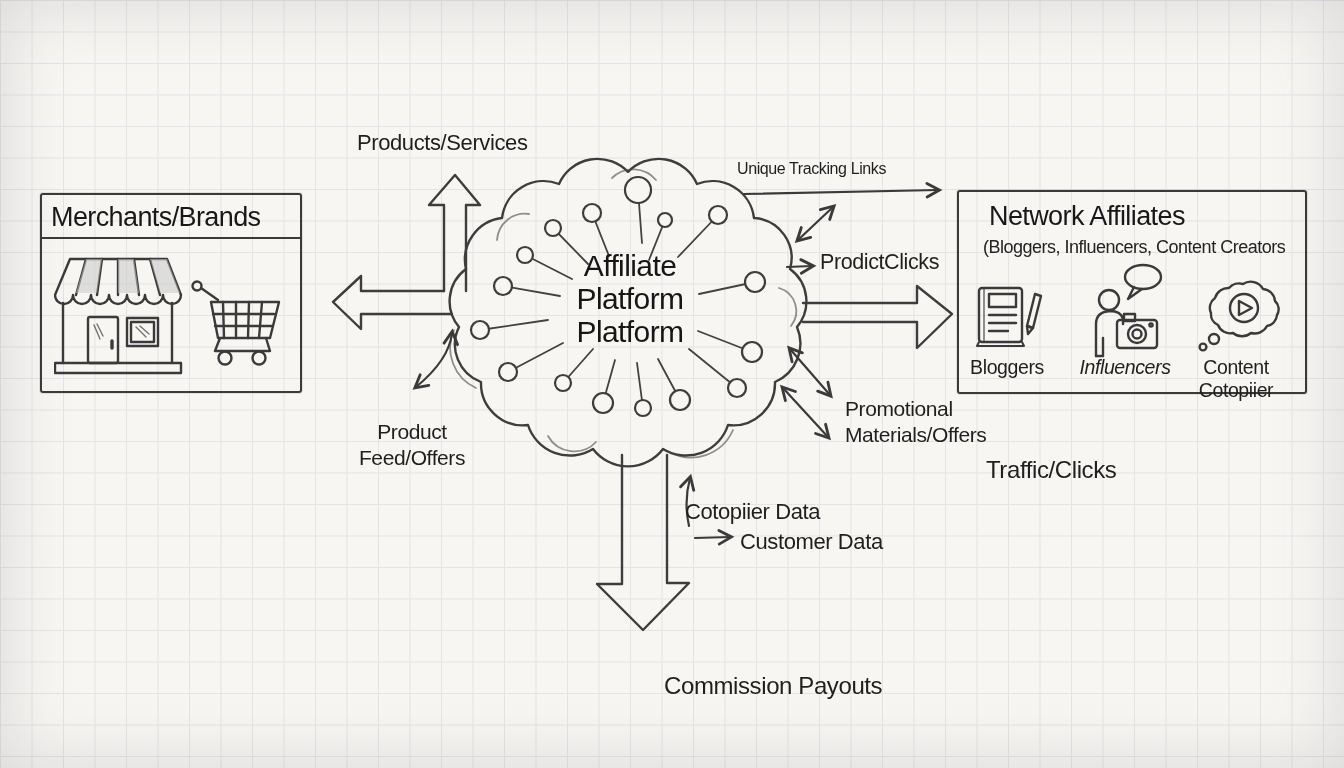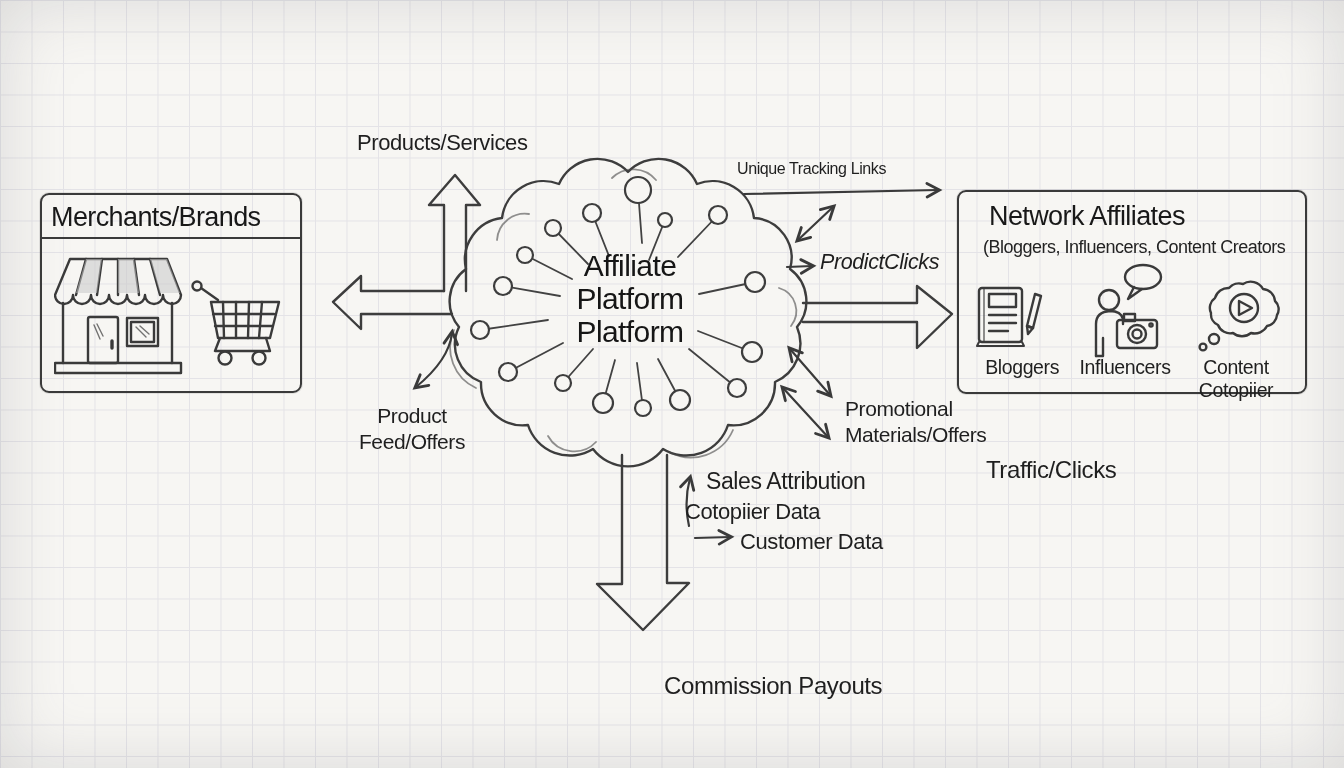--- a/index.html
+++ b/index.html
@@ -16,21 +16,21 @@
       linear-gradient(to bottom, #e4e3e7 1px, transparent 1px);
     background-size:31.5px 31.5px;
     box-shadow: inset 0 0 70px rgba(110,110,118,0.22);
     color:#232323;
   }
   #drawing{position:absolute;left:0;top:0;z-index:1;}
   .lbl{position:absolute;z-index:2;white-space:nowrap;color:#1f1f1f;letter-spacing:-0.4px;}
   .lbl.multi{white-space:normal;line-height:1.22;}
   .hand-box{
     position:absolute;z-index:2;
-    border:2.6px solid #3a3a3a;border-radius:9px;
+    border:2.6px solid #3a3a3a;border-radius:3px;
     box-shadow:0 0 0 1px rgba(70,70,70,0.12);
   }
   .box-title{
     font-size:27px;letter-spacing:-0.6px;color:#181818;
     padding:6px 8px 4px 9px;border-bottom:2.6px solid #3a3a3a;line-height:1.2;
   }
   .box-title.no-rule{border-bottom:none;padding-left:30px;padding-top:8px;}
   .box-sub{font-size:18px;letter-spacing:-0.5px;color:#232323;padding:0 0 0 24px;margin-top:1px;}
   .member-label{position:absolute;font-size:19.5px;letter-spacing:-0.4px;text-align:center;color:#1f1f1f;}
   .icon-abs{position:absolute;}
@@ -239,44 +239,43 @@
     <svg class="icon-abs" style="left:230px;top:86px;" width="96" height="76" viewBox="0 0 96 76">
       <g fill="none" stroke="#3a3a3a" stroke-width="2.4" stroke-linejoin="round" stroke-linecap="round">
         <path d="M54,6 A14,14 0 0 1 74,11 A13,13 0 0 1 86,23 A11,11 0 0 1 88,37 A12,12 0 0 1 78,48 A14,14 0 0 1 62,55 A14,14 0 0 1 44,55 A13,13 0 0 1 29,47 A12,12 0 0 1 22,35 A12,12 0 0 1 26,20 A14,14 0 0 1 40,10 A13,13 0 0 1 54,6 Z"></path>
         <circle cx="55" cy="30" r="14"></circle>
         <path d="M50,23 L63,30 L50,37 Z"></path>
         <circle cx="25" cy="61" r="5"></circle>
         <circle cx="14" cy="69" r="3.4"></circle>
       </g>
     </svg>
 
-    <div class="member-label" style="left:10px;top:164px;width:90px;text-align:right;">Bloggers</div>
-    <div class="member-label" style="left:120px;top:164px;width:92px;">Influencers</div>
+    <div class="member-label" style="left:3px;top:164px;width:90px;">Bloggers</div>
+    <div class="member-label" style="left:120px;top:164px;width:92px;font-style:italic;">Influencers</div>
     <div class="member-label" style="left:210px;top:164px;width:134px;">Content Cotopiier</div>
   </div>
 
   <div class="lbl" style="left:357px;top:130px;font-size:22px;">Products/Services</div>
 
   <div class="lbl" style="left:737px;top:160px;font-size:16px;">Unique Tracking Links</div>
 
-  <div class="lbl" style="left:820px;top:250px;font-size:21.5px;font-style:italic;">ProdictClicks</div>
-
-  <div class="lbl multi" style="left:350px;top:403px;width:124px;font-size:21px;text-align:center;">
+  <div class="lbl" style="left:820px;top:250px;font-size:21.5px;">ProdictClicks</div>
+
+  <div class="lbl multi" style="left:350px;top:419px;width:124px;font-size:21px;text-align:center;">
     <div>Product</div>
     <div>Feed/Offers</div>
   </div>
 
   <div class="lbl multi" style="left:845px;top:396px;font-size:21px;">
     <div>Promotional</div>
     <div>Materials/Offers</div>
   </div>
 
   <div class="lbl" style="left:986px;top:435px;font-size:24px;margin-top:21px;">Traffic/Clicks</div>
 
-  <div class="lbl" style="left:706px;top:468px;font-size:23px;">Sales Attribution</div>
 
   <div class="lbl" style="left:685px;top:499px;font-size:22px;">Cotopiier Data</div>
 
   <div class="lbl" style="left:740px;top:529px;font-size:22px;">Customer Data</div>
 
   <div class="lbl" style="left:664px;top:624px;font-size:24px;margin-top:48px;">Commission Payouts</div>
 
 </div>
 
 </body></html>

